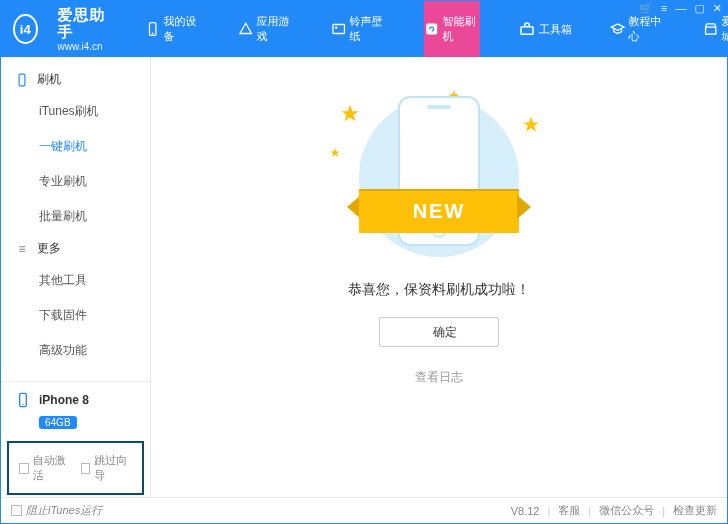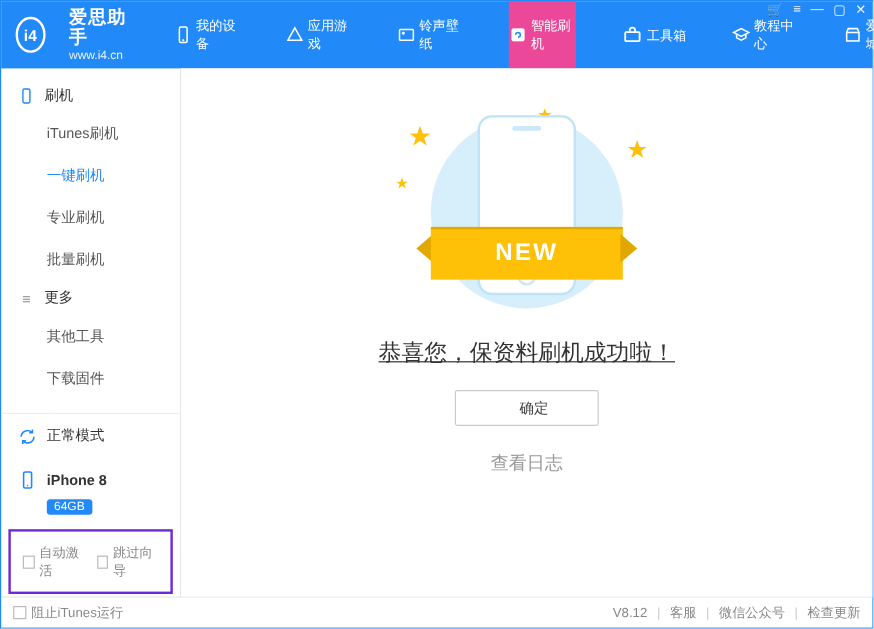--- a/index.html
+++ b/index.html
@@ -33,21 +33,21 @@
   .side-scroll { flex: 1; overflow: hidden; padding-top: 8px; }
   .side-group { padding: 6px 14px; font-size: 12px; display: flex; align-items: center; gap: 8px; color: #333; }
   .side-group .gicon { width: 14px; height: 14px; display: inline-flex; align-items: center; justify-content: center; color: #2189f8; }
   .side-item { padding: 9px 14px 9px 38px; font-size: 12px; color: #555; cursor: pointer; }
   .side-item.active { color: #2189f8; }
   .side-bottom { border-top: 1px solid #eee; }
   .mode-row, .device-row { display: flex; align-items: center; gap: 8px; padding: 10px 14px; }
   .mode-row .micon, .device-row .micon { width: 16px; height: 16px; display: inline-flex; align-items: center; justify-content: center; color: #2189f8; }
   .device-row { flex-wrap: wrap; }
   .badge { background: #2189f8; color: #fff; border-radius: 3px; padding: 1px 6px; font-size: 10px; margin-left: 24px; }
-  .check-row { display: flex; align-items: center; gap: 10px; padding: 10px 10px; border: 2px solid #6d28d9; margin: 2px 6px 2px 6px; }
+  .check-row { display: flex; align-items: center; gap: 10px; padding: 10px 10px; border: 2px solid #0c4a6e; margin: 2px 6px 2px 6px; }
   .chk { display: flex; align-items: center; gap: 4px; color: #888; font-size: 11px; }
   .chk .box { width: 11px; height: 11px; border: 1px solid #bbb; background: #fff; }
 
   
   .main { flex: 1; display: flex; flex-direction: column; align-items: center; justify-content: flex-start; padding-top: 30px; background: #fff; position: relative; }
   .illus { width: 220px; height: 180px; position: relative; margin-bottom: 14px; }
   .illus .circle { position: absolute; left: 50%; top: 50%; transform: translate(-50%,-50%); width: 160px; height: 160px; border-radius: 50%; background: #d7eefb; }
   .illus .phone { position: absolute; left: 50%; top: 50%; transform: translate(-50%,-54%); width: 82px; height: 150px; background: #fff; border: 2px solid #bfe3f7; border-radius: 12px; }
   .illus .phone::before { content: ""; position: absolute; top: 7px; left: 50%; transform: translateX(-50%); width: 24px; height: 4px; border-radius: 2px; background: #cbe8f8; }
   .illus .phone::after { content: ""; position: absolute; bottom: 6px; left: 50%; transform: translateX(-50%); width: 12px; height: 12px; border-radius: 50%; border: 2px solid #cbe8f8; }
@@ -55,27 +55,27 @@
   .illus .ribbon .band { position: absolute; left: 10px; right: 10px; top: 8px; height: 44px; background: #ffc107; display: flex; align-items: center; justify-content: center; color: #fff; font-weight: 900; font-size: 20px; letter-spacing: 2px; box-shadow: 0 2px 0 #e0a800 inset; }
   .illus .ribbon .endL, .illus .ribbon .endR { position: absolute; top: 14px; width: 0; height: 0; border-top: 12px solid transparent; border-bottom: 12px solid transparent; }
   .illus .ribbon .endL { left: -2px; border-right: 14px solid #e0a800; }
   .illus .ribbon .endR { right: -2px; border-left: 14px solid #e0a800; }
   .illus .star { position: absolute; color: #ffc107; }
   .illus .star svg { fill: #ffc107; }
   .s1 { left: 10px; top: 16px; width: 22px; height: 22px; }
   .s2 { left: 0px; top: 60px; width: 12px; height: 12px; }
   .s3 { left: 118px; top: 2px; width: 14px; height: 14px; }
   .s4 { right: 8px; top: 28px; width: 20px; height: 20px; }
-  .msg { font-size: 19px; color: #333; margin-bottom: 18px; text-decoration: underline; }
+  .msg { font-size: 14px; color: #333; margin-bottom: 18px; }
   .okbtn { width: 120px; height: 30px; border: 1px solid #ccc; background: #fff; color: #404040; border-radius: 2px; cursor: pointer; font-size: 12px; padding-left: 12px; }
-  .loglink { margin-top: 22px; color: #999; font-size: 15px; cursor: pointer; }
+  .loglink { margin-top: 22px; color: #999; font-size: 12px; cursor: pointer; }
 
   
   .footer { height: 26px; border-top: 1px solid #e6e6e6; display: flex; align-items: center; font-size: 11px; color: #888; padding: 0 10px; }
-  .footer .fchk { display: flex; align-items: center; gap: 4px; }
+  .footer .fchk { display: flex; align-items: center; gap: 4px; font-style: italic; }
   .footer .fchk .box { width: 11px; height: 11px; border: 1px solid #bbb; background: #fff; }
   .footer .right { margin-left: auto; display: flex; align-items: center; gap: 8px; }
   .footer .sep { color: #ccc; }
 </style>
 </head>
 <body>
 
 <div class="app">
   <div class="header">
     <div class="win-controls">
@@ -178,29 +178,20 @@
         <div class="side-group">
           <span class="gicon" style="color:#888">≡</span>
           <span>更多</span>
         </div>
         <div class="side-item">其他工具</div>
         <div class="side-item">下载固件</div>
         <div class="side-item">高级功能</div>
       </div>
 
       <div class="side-bottom">
-        <div class="mode-row">
-          <span class="micon">
-              <svg width="16" height="16" viewBox="0 0 24 24">
-                <path d="M4 12a8 8 0 0 1 14-5M20 12a8 8 0 0 1-14 5" fill="none" stroke="#2189f8" stroke-width="2"></path>
-                <path d="M18 3v4h-4M6 21v-4h4" fill="none" stroke="#2189f8" stroke-width="2"></path>
-              </svg>
-            </span>
-          <span>正常模式</span>
-        </div>
         <div class="device-row">
           <span class="micon">
               <svg width="16" height="16" viewBox="0 0 24 24">
                 <rect x="7" y="2" width="10" height="20" rx="2" fill="none" stroke="#2189f8" stroke-width="2"></rect>
                 <circle cx="12" cy="19" r="1" fill="#2189f8"></circle>
               </svg>
             </span>
           <span style="font-weight:bold">iPhone 8</span>
           <span class="badge">64GB</span>
         </div>

